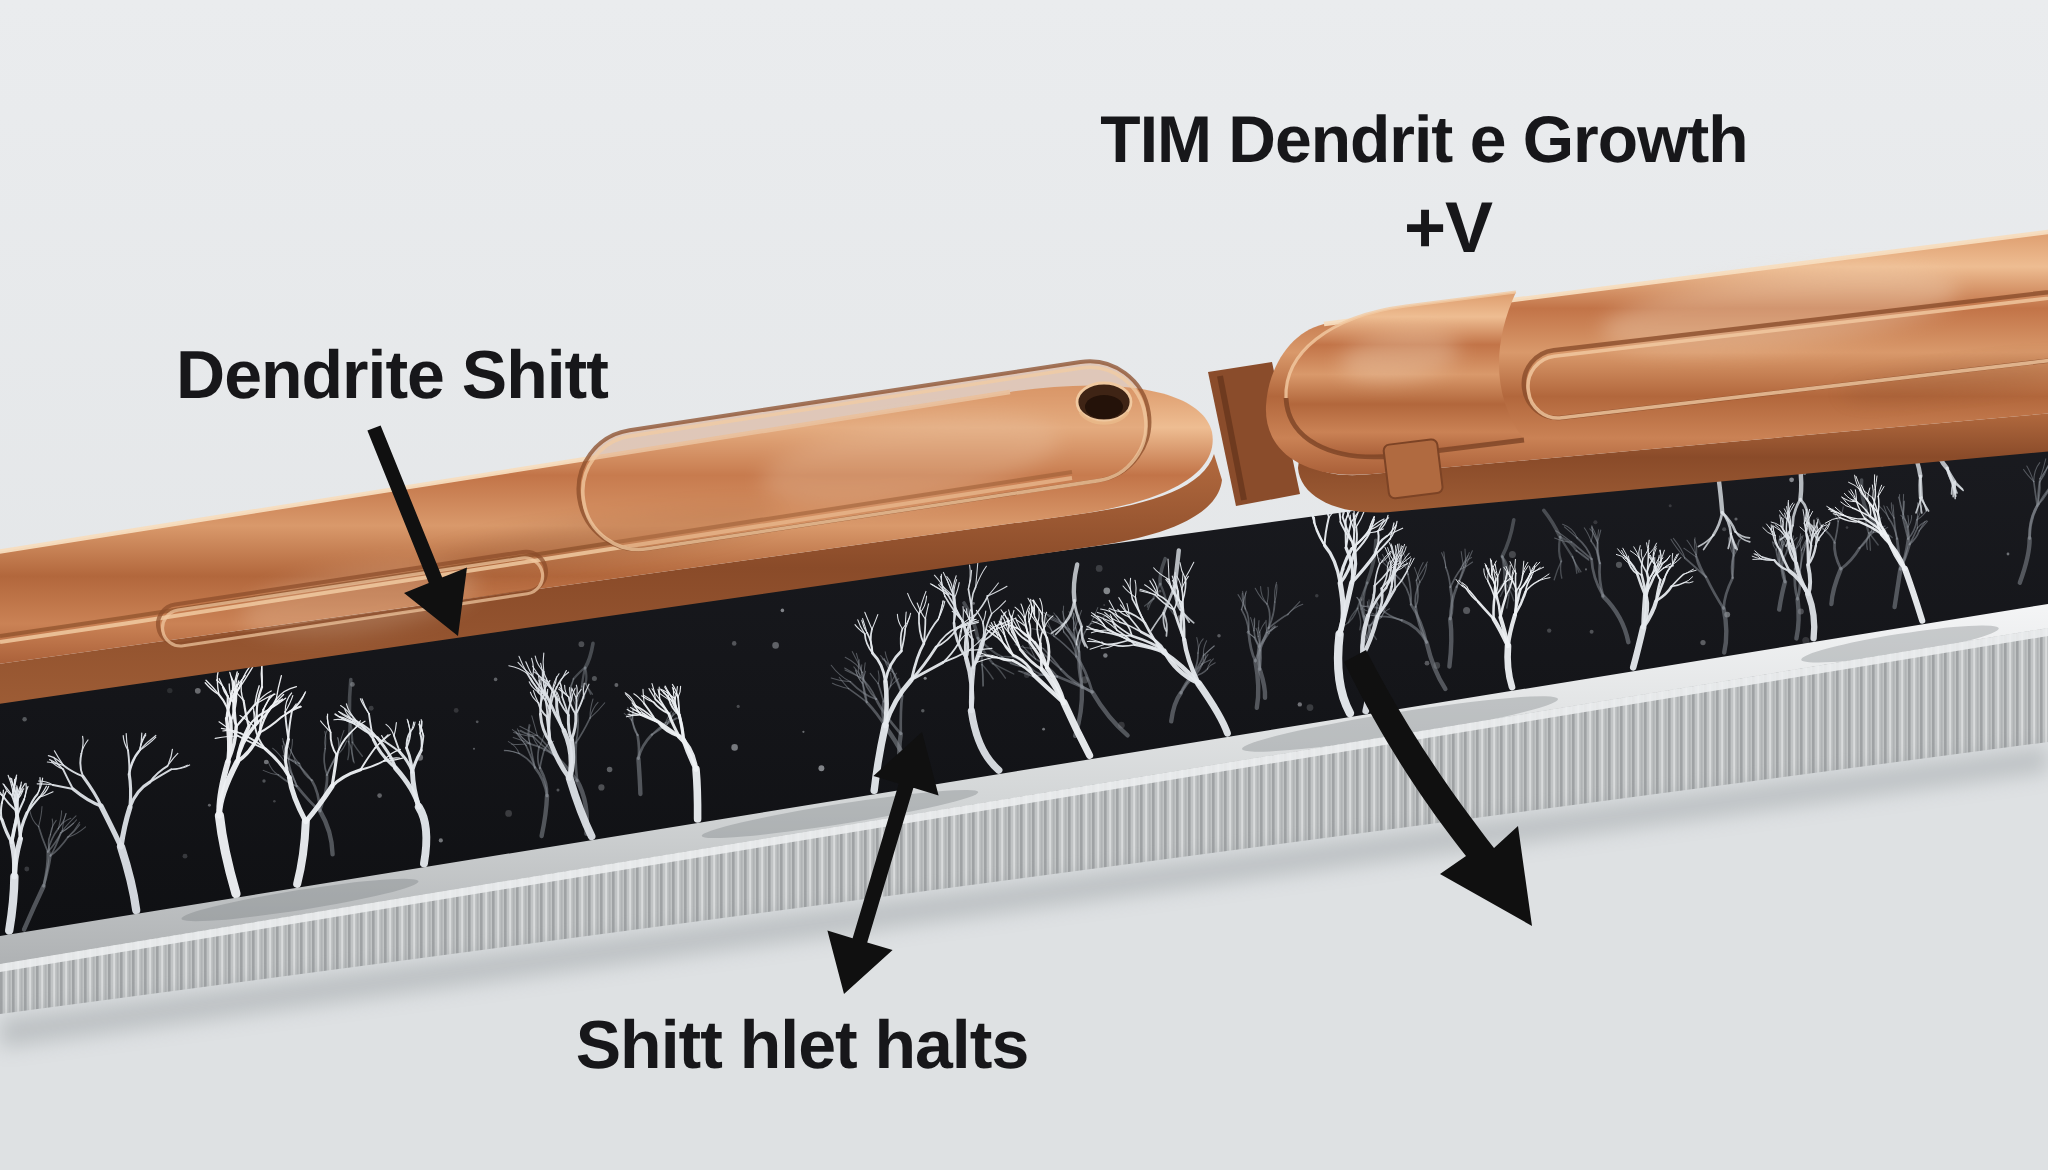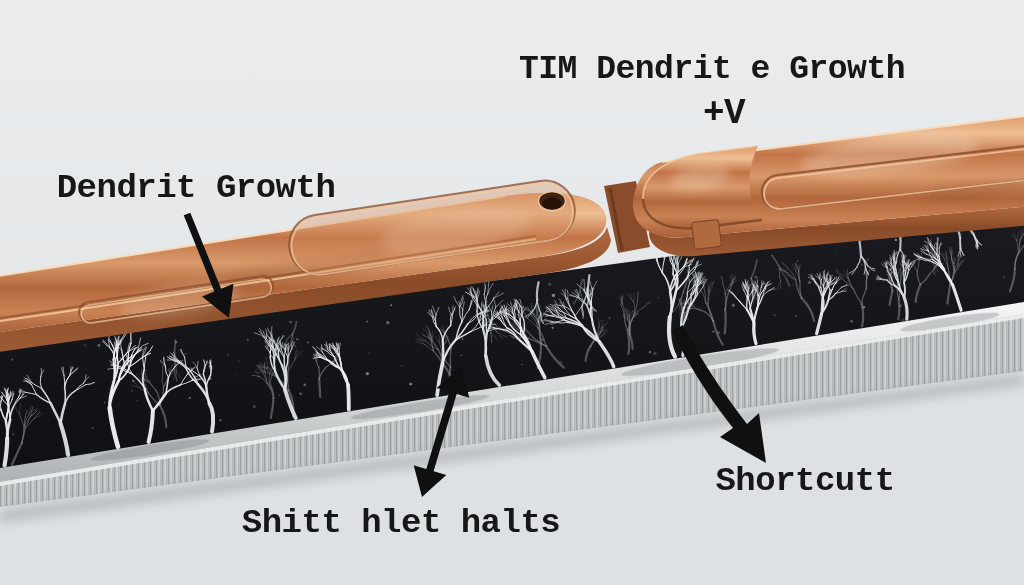--- a/index.html
+++ b/index.html
@@ -1,18 +1,18 @@
 <!DOCTYPE html>
 <html style="--background: #e7e9eb; --foreground: #dee1e3; --text: #17171a; --arrow: #101010; --copper: #c87f52; --copper-light: #eebd92; --copper-dark: #8a4b29; --dendrite-layer: #15161a; --dendrite: #e4e8ec; --dendrite-dim: #868c93; --substrate: #c1c4c5; --substrate-stripe-dark: #9fa2a4; --substrate-stripe-light: #d9dbdc;"><head>
 <meta charset="utf-8">
 <style>
   html,body{margin:0;padding:0;background:#e6e8ea;}
   .stage{
     position:relative; width:1024px; height:585px; overflow:hidden;
-    font-family:Liberation Mono, monospace;
+    font-family:Liberation Sans, sans-serif;
     background:var(--background,#e6e8ea);
   }
   .stage svg{position:absolute; left:0; top:0;}
   .lbl{
     position:absolute; transform:translateX(-50%);
     font-weight:700; line-height:1.05; white-space:nowrap;
     color:var(--text,#17171a); letter-spacing:-0.5px;
   }
   #lbl-top1{left:712px; top:53px;  font-size:33px;}
   #lbl-top2{left:724px; top:95px;  font-size:36px;}
@@ -1805,16 +1805,15 @@
 
     <g id="arrows">
       <path d="M672 331 C692 372 714 404 733 428 L720 437 L766 463 L759 413 L747 424 C727 398 704 366 683 325 Z" fill="#101010"></path>
     <polygon points="183.7,215.3 214.4,291.5 202.0,296.5 229.0,318.0 233.5,283.8 221.1,288.8 190.3,212.7" fill="#101010"></polygon>
         <polygon points="461.0,366.0 436.7,388.0 449.4,391.8 426.3,469.1 413.7,465.3 422.0,497.0 446.3,475.0 433.6,471.2 456.7,393.9 469.3,397.7" fill="#101010"></polygon>
       </g>
   </svg>
 
   <div class="lbl" id="lbl-top1">TIM Dendrit e Growth</div>
   <div class="lbl" id="lbl-top2">+V</div>
-  <div class="lbl" id="lbl-left">Dendrit Growth</div>
-  <div class="lbl" id="lbl-short">Shortcutt</div>
+  <div class="lbl" id="lbl-left">Dendrite Shitt</div>
   <div class="lbl" id="lbl-halts">Shitt hlet halts</div>
 </div>
 
 </body></html>

